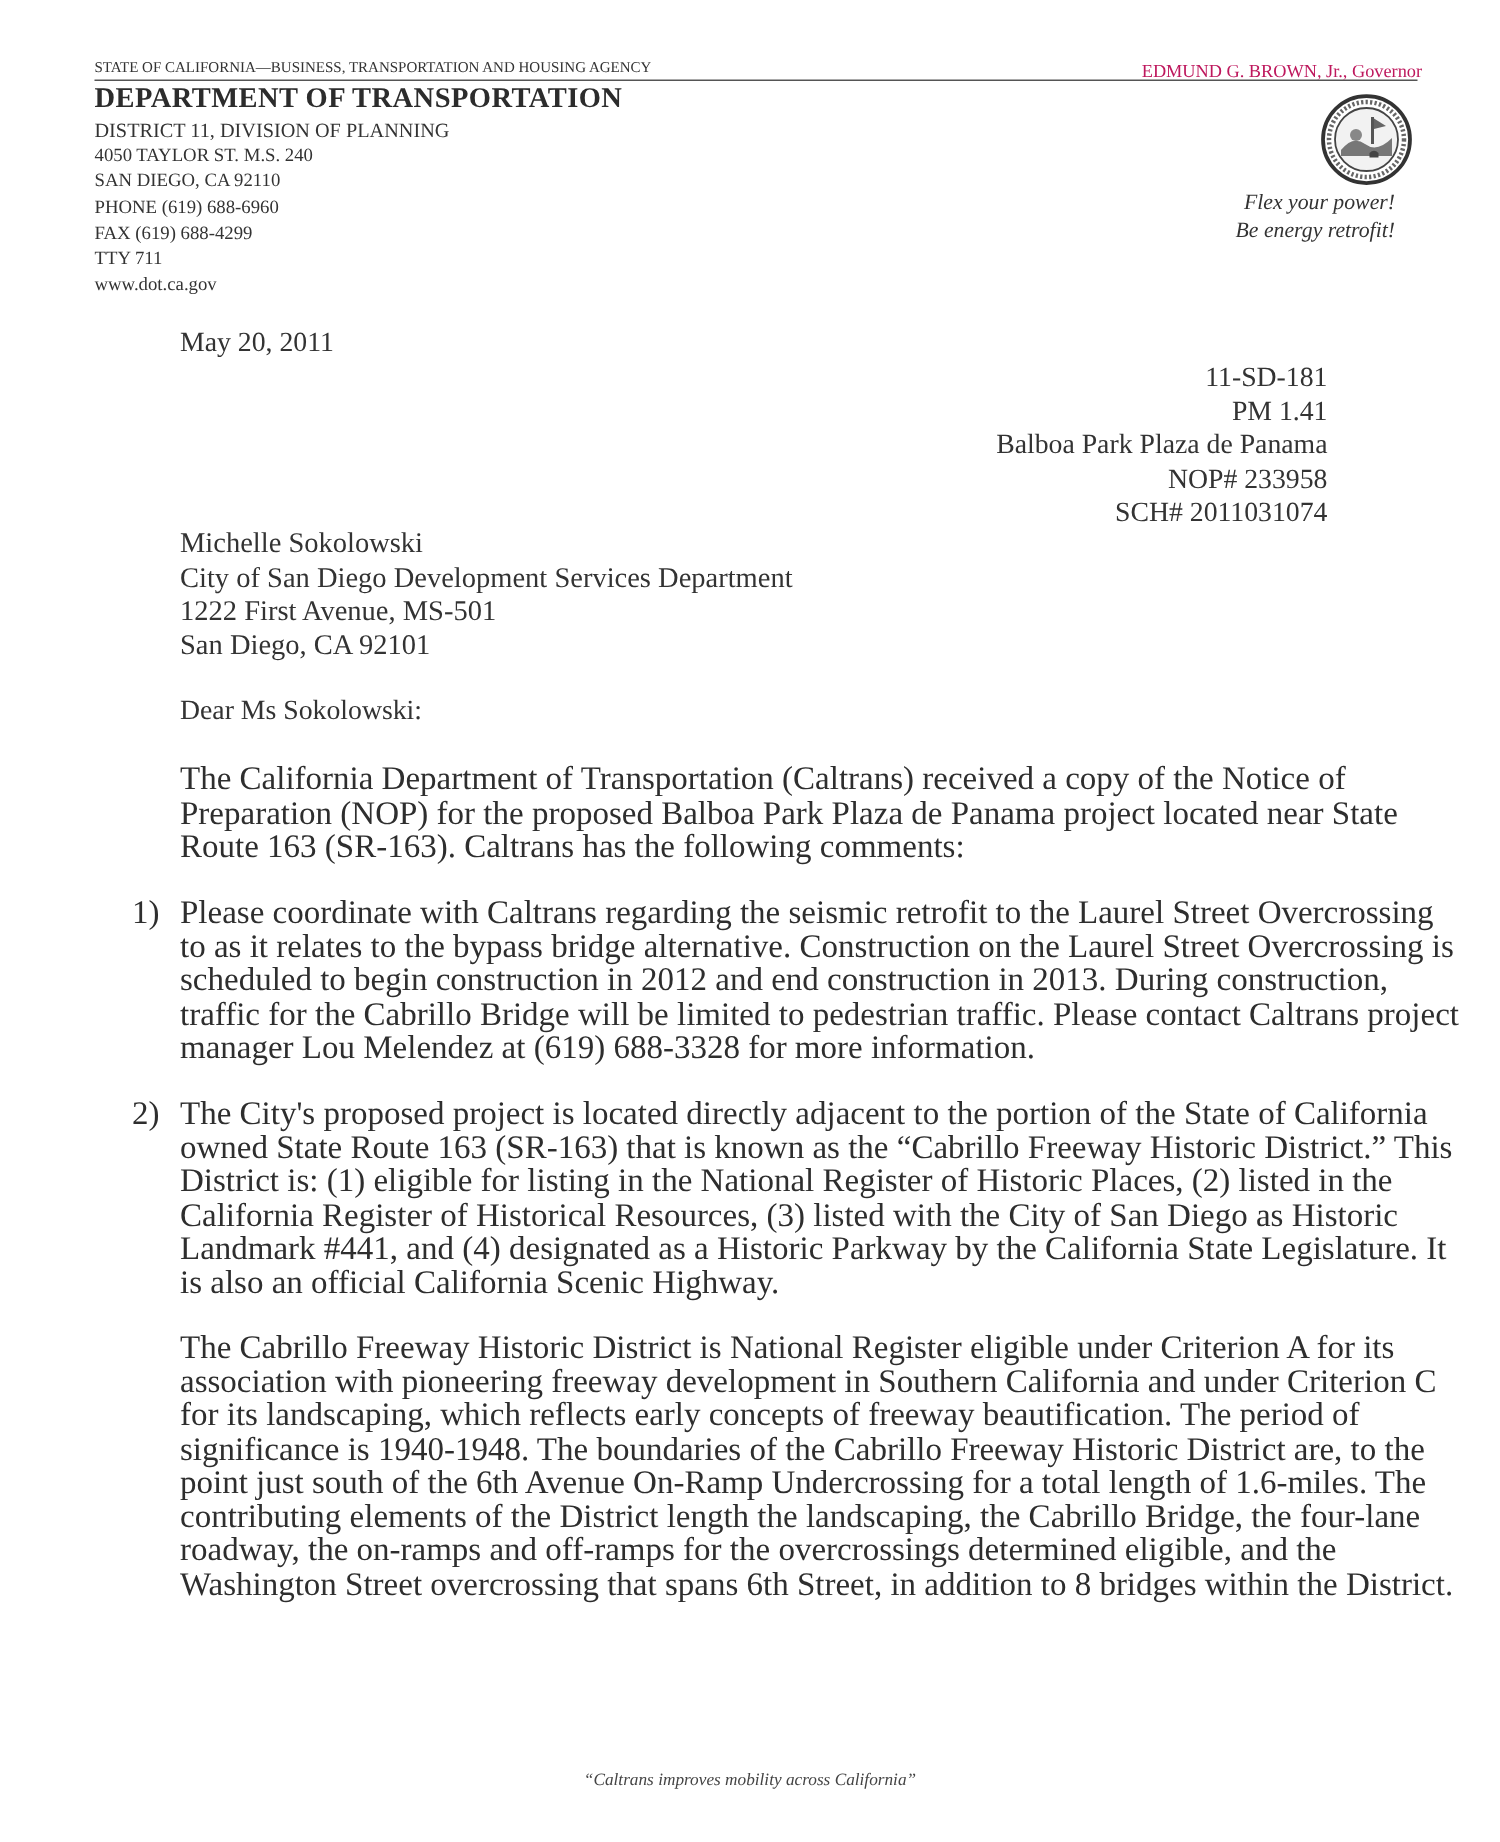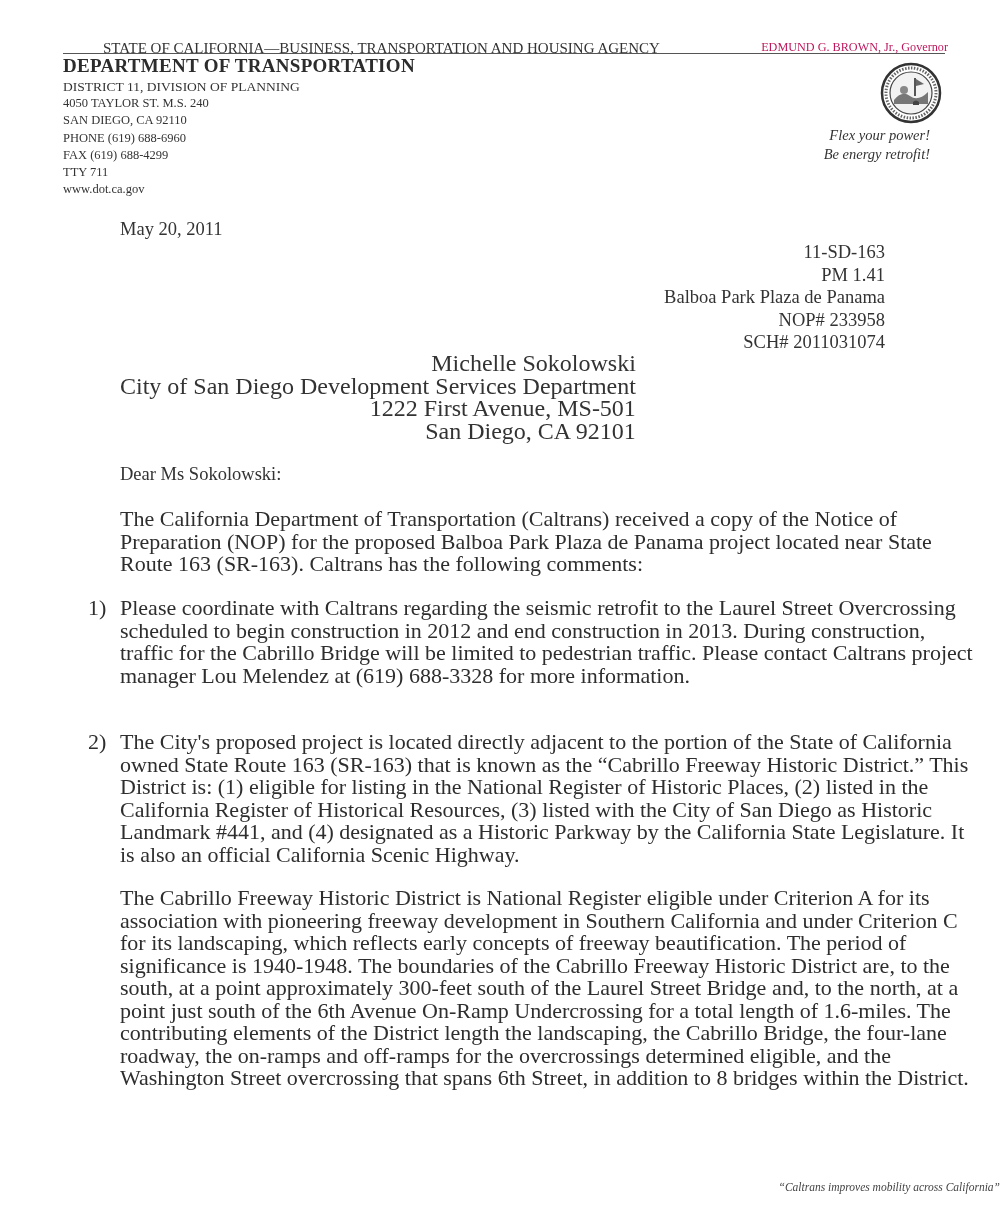--- a/index.html
+++ b/index.html
@@ -2,22 +2,22 @@
 <html><head>
   <meta charset="utf-8">
   <style>
     html, body { margin: 0; padding: 0; background: #ffffff; }
     body {
       width: 1000px; height: 1228px; position: relative; overflow: hidden;
       font-family: "Liberation Serif", "DejaVu Serif", serif; color: #2a2a2a;
     }
     .abs { position: absolute; }
     .agency-line {
-      left: 63px; top: 40px; font-size: 15px; letter-spacing: 0px;
-      color: #333; white-space: nowrap; margin-left: 40px;
+      left: 63px; top: 40px; font-size: 10px; letter-spacing: 0px;
+      color: #333; white-space: nowrap;
     }
     .rule {
       left: 63px; top: 53px; width: 882px; height: 1px; background: #555;
     }
     .governor {
       right: 52px; top: 40px; font-size: 12.2px; color: #be185d; white-space: nowrap;
     }
     .dept-title {
       left: 63px; top: 55px; font-size: 19px; font-weight: bold; color: #2c2c2c;
       letter-spacing: 0.3px; white-space: nowrap;
@@ -29,35 +29,35 @@
       left: 880px; top: 62px; width: 62px; height: 62px;
     }
     .slogan {
       right: 70px; top: 126px; text-align: right; font-style: italic;
       font-size: 14.5px; color: #333; line-height: 19px; font-family: Liberation Serif, serif;
     }
     .date { left: 120px; top: 219px; font-size: 18.5px; color: #333; }
     .refs {
       right: 115px; top: 241px; text-align: right; font-size: 18.5px; line-height: 22.5px; color: #333;
     }
-    .recipient { left: 120px; top: 352px; font-size: 24px; line-height: 22.5px; color: #333; text-align: right; }
+    .recipient { left: 120px; top: 352px; font-size: 19px; line-height: 22.5px; color: #333; }
     .salutation { left: 120px; top: 464px; font-size: 18.5px; color: #333; }
     .para {
       font-size: 22px; line-height: 22.5px; color: #2e2e2e;
     }
     .intro { left: 120px; top: 508px; width: 760px; }
     .item { left: 88px; width: 800px; display: flex; }
     .item .num { width: 32px; flex: none; }
     .item .txt { flex: 1; }
     .item1 { top: 597px; }
     .item2 { top: 731px; }
     .para2 { left: 120px; top: 887px; width: 770px; }
     .nowrap-lines div { white-space: nowrap; }
     .footer {
-      left: 0; width: 1000px; top: 1181px; text-align: right;
+      left: 0; width: 1000px; top: 1181px; text-align: center;
       font-style: italic; font-size: 11.5px; color: #444;
     }
   </style>
 </head>
 <body>
 
 <div class="abs agency-line">STATE OF CALIFORNIA—BUSINESS, TRANSPORTATION AND HOUSING AGENCY</div>
 <div class="abs rule"></div>
 <div class="abs governor">EDMUND G. BROWN, Jr., Governor</div>
 <div class="abs dept-title">DEPARTMENT OF TRANSPORTATION</div>
@@ -86,21 +86,21 @@
 </div>
 
 <div class="abs slogan">
   <div>Flex your power!</div>
   <div>Be energy retrofit!</div>
 </div>
 
 <div class="abs date">May 20, 2011</div>
 
 <div class="abs refs">
-  <div>11-SD-163</div>
+  <div>11-SD-181</div>
   <div>PM 1.41</div>
   <div>Balboa Park Plaza de Panama</div>
   <div>NOP# 233958</div>
   <div>SCH# 2011031074</div>
 </div>
 
 <div class="abs recipient">
   <div>Michelle Sokolowski</div>
   <div>City of San Diego Development Services Department</div>
   <div>1222 First Avenue, MS-501</div>
@@ -112,20 +112,21 @@
 <div class="abs para intro nowrap-lines">
   <div>The California Department of Transportation (Caltrans) received a copy of the Notice of</div>
   <div>Preparation (NOP) for the proposed Balboa Park Plaza de Panama project located near State</div>
   <div>Route 163 (SR-163).  Caltrans has the following comments:</div>
 </div>
 
 <div class="abs para item item1">
   <div class="num">1)</div>
   <div class="txt nowrap-lines">
     <div>Please coordinate with Caltrans regarding the seismic retrofit to the Laurel Street Overcrossing</div>
+    <div>to as it relates to the bypass bridge alternative. Construction on the Laurel Street Overcrossing is</div>
     <div>scheduled to begin construction in 2012 and end construction in 2013. During construction,</div>
     <div>traffic for the Cabrillo Bridge will be limited to pedestrian traffic. Please contact Caltrans project</div>
     <div>manager Lou Melendez at (619) 688-3328 for more information.</div>
   </div>
 </div>
 
 <div class="abs para item item2">
   <div class="num">2)</div>
   <div class="txt nowrap-lines">
     <div>The City's proposed project is located directly adjacent to the portion of the State of California</div>
@@ -135,20 +136,19 @@
     <div>Landmark #441, and (4) designated as a Historic Parkway by the California State Legislature.  It</div>
     <div>is also an official California Scenic Highway.</div>
   </div>
 </div>
 
 <div class="abs para para2 nowrap-lines">
   <div>The Cabrillo Freeway Historic District is National Register eligible under Criterion A for its</div>
   <div>association with pioneering freeway development in Southern California and under Criterion C</div>
   <div>for its landscaping, which reflects early concepts of freeway beautification.  The period of</div>
   <div>significance is 1940-1948.  The boundaries of the Cabrillo Freeway Historic District are, to the</div>
-  <div>south, at a point approximately 300-feet south of the Laurel Street Bridge and, to the north, at a</div>
   <div>point just south of the 6th Avenue On-Ramp Undercrossing for a total length of 1.6-miles.  The</div>
   <div>contributing elements of the District length the landscaping, the Cabrillo Bridge, the four-lane</div>
   <div>roadway, the on-ramps and off-ramps for the overcrossings determined eligible, and the</div>
   <div>Washington Street overcrossing that spans 6th Street, in addition to 8 bridges within the District.</div>
 </div>
 
 <div class="abs footer">“Caltrans improves mobility across California”</div>
 
 </body></html>

